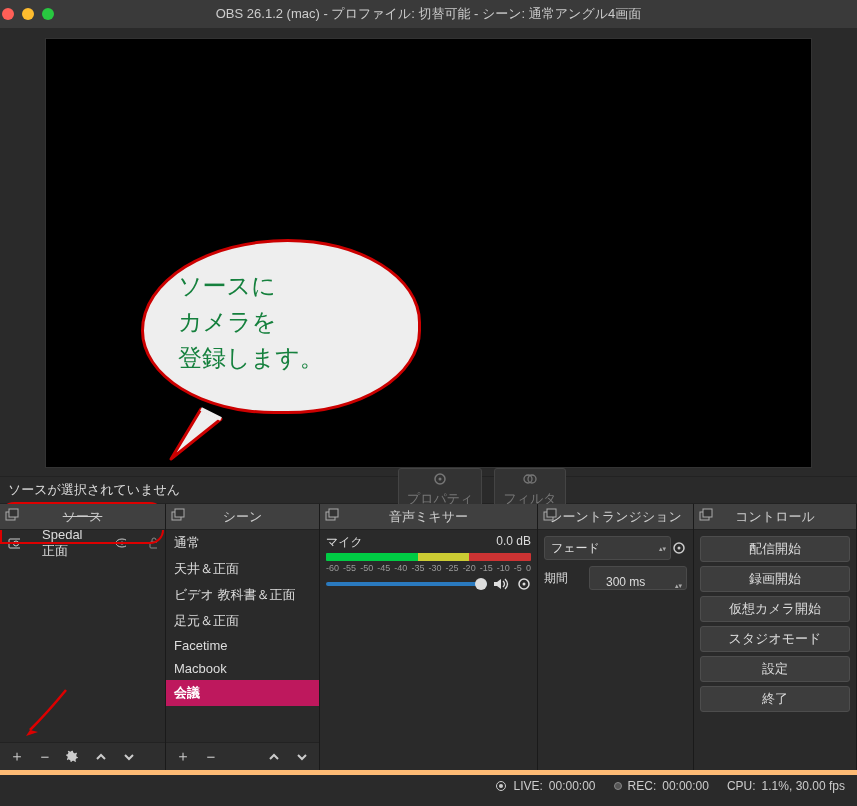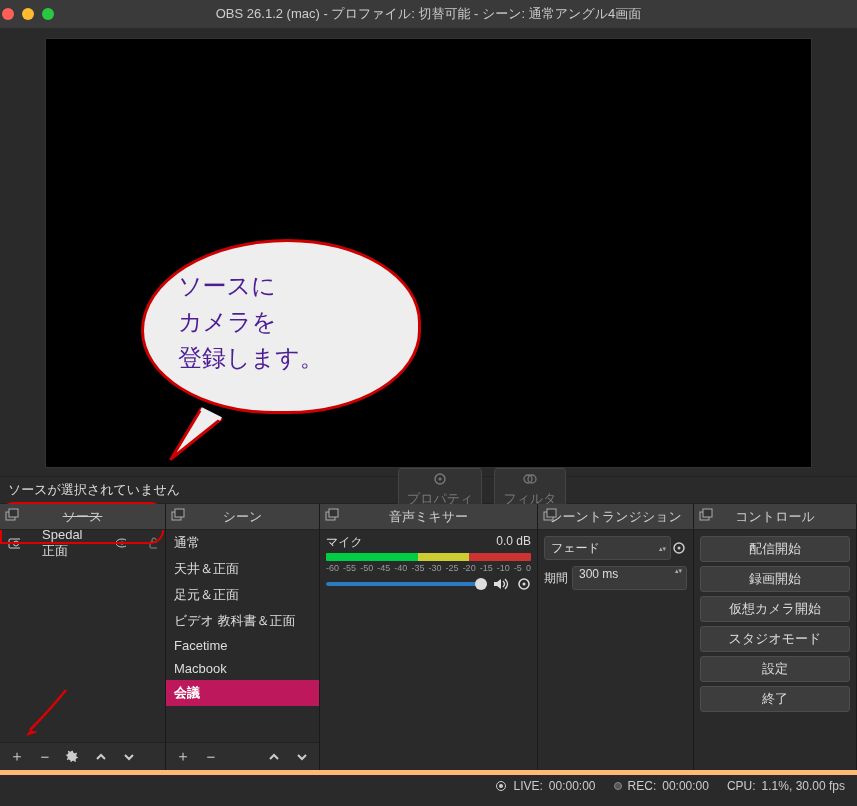--- a/index.html
+++ b/index.html
@@ -8,21 +8,21 @@
   .traffic { display: flex; gap: 8px; }
   .tl { width: 12px; height: 12px; border-radius: 50%; }
   .tl.red { background: #ff5f57; }
   .tl.yellow { background: #febc2e; }
   .tl.green { background: #28c840; }
   .title { position: absolute; left: 50%; transform: translateX(-50%); font-size: 13px; color: #ccc; font-weight: 500; white-space: nowrap; }
   .preview-wrap { padding: 10px 45px 8px 45px; }
   .preview { background: #000; width: 100%; height: 430px; position: relative; border: 1px solid #333; }
   .speech-bubble { position: absolute; left: 95px; top: 200px; width: 285px; height: 200px; }
   .bubble-body { background: #eee; border: 3px solid #c00; border-radius: 55% 50% 50% 50%; width: 280px; height: 175px; padding: 26px 24px 20px 34px; }
-  .bubble-body div { color: #4c1d95; font-size: 24px; line-height: 1.5; font-weight: 400; }
+  .bubble-body div { color: #15803d; font-size: 24px; line-height: 1.5; font-weight: 400; }
   .bubble-tail { position: absolute; left: 20px; bottom: -25px; }
   .midbar { height: 28px; display: flex; align-items: center; padding: 0 8px; border-top: 1px solid #222; border-bottom: 1px solid #222; gap: 12px; }
   .midbar .hint { color: #ddd; font-size: 13px; flex: 0 0 auto; }
   .midbar .spacer { flex: 1; }
   .midbtn { display: flex; align-items: center; gap: 4px; padding: 3px 8px; border: 1px solid #444; border-radius: 3px; color: #777; font-size: 13px; background: #333; flex-direction: column; }
   .panels { display: flex; height: 266px; }
   .panel { border-right: 1px solid #1a1a1a; display: flex; flex-direction: column; }
   .panel-header { height: 26px; background: #404040; display: flex; align-items: center; justify-content: center; position: relative; font-size: 13px; color: #ccc; border-bottom: 1px solid #222; }
   .popout { position: absolute; left: 4px; top: 4px; width: 16px; height: 16px; }
   .panel-body { flex: 1; background: #2a2a2a; overflow: hidden; }
@@ -45,23 +45,23 @@
   .meter { height: 8px; background: linear-gradient(to right, #0c4 0%, #0c4 45%, #cc3 45%, #cc3 70%, #c33 70%, #c33 100%); margin-top: 2px; border-radius: 1px; }
   .meter-ticks { display: flex; justify-content: space-between; font-size: 9px; color: #999; margin-top: 2px; }
   .slider-row { display: flex; align-items: center; gap: 6px; margin-top: 4px; }
   .slider-track { flex: 1; height: 4px; background: #2a7abf; border-radius: 2px; position: relative; }
   .slider-thumb { position: absolute; right: 0; top: -4px; width: 12px; height: 12px; border-radius: 50%; background: #ddd; }
   
   .p-trans { width: 156px; }
   .trans-body { padding: 6px; display: flex; flex-direction: column; gap: 6px; }
   .dropdown { height: 24px; background: #3a3a3a; border: 1px solid #4a4a4a; border-radius: 3px; display: flex; align-items: center; padding: 0 6px; color: #ddd; font-size: 12px; position: relative; }
   .dd-arrows { position: absolute; right: 4px; display: flex; flex-direction: column; font-size: 7px; line-height: 7px; color: #aaa; }
-  .dur-row { display: flex; align-items: center; gap: 4px; }
+  .dur-row { display: flex; align-items: center; gap: 21px; }
   .dur-label { font-size: 12px; color: #ddd; }
-  .dur-input { flex: 1; height: 24px; background: #3a3a3a; border: 1px solid #4a4a4a; border-radius: 3px; padding: 0 6px; color: #ddd; font-size: 12px; position: relative; display: flex; align-items: flex-start; }
+  .dur-input { flex: 1; height: 24px; background: #3a3a3a; border: 1px solid #4a4a4a; border-radius: 3px; padding: 0 16px; color: #ddd; font-size: 12px; position: relative; display: flex; align-items: flex-end; }
   
   .p-controls { flex: 1; }
   .controls-body { padding: 6px; display: flex; flex-direction: column; gap: 4px; }
   .ctrl-btn { height: 26px; background: #3d3d3d; border: 1px solid #4d4d4d; border-radius: 3px; display: flex; justify-content: center; align-items: center; font-size: 13px; color: #ddd; }
   
   .statusbar { height: 26px; background: #2a2a2a; border-top: 5px solid #fdba74; display: flex; align-items: center; justify-content: flex-end; gap: 18px; padding: 0 12px; font-size: 12px; color: #ccc; }
   .status-item { display: flex; align-items: center; gap: 6px; }
   .dot { width: 8px; height: 8px; border-radius: 50%; background: #555; border: 1px solid #888; }
   .arrow-annot { position: absolute; left: 18px; bottom: 28px; pointer-events: none; }
   svg { display: block; }
@@ -171,22 +171,22 @@
     <div class="panel-header">
       <svg class="popout">
           <rect x="2" y="4" width="9" height="8" fill="none" stroke="#aaa"></rect>
           <rect x="5" y="1" width="9" height="8" fill="#333" stroke="#aaa"></rect>
         </svg>
       <span>シーン</span>
     </div>
     <div class="panel-body">
       <div class="scene-item">通常</div>
       <div class="scene-item">天井＆正面</div>
+      <div class="scene-item">ビデオ 教科書＆正面</div>
       <div class="scene-item">足元＆正面</div>
-      <div class="scene-item">ビデオ 教科書＆正面</div>
       <div class="scene-item">Facetime</div>
       <div class="scene-item">Macbook</div>
       <div class="scene-item sel">会議</div>
     </div>
     <div class="panel-toolbar">
       <div class="tbtn">＋</div>
       <div class="tbtn">−</div>
       <div style="flex:1"></div>
       <div class="tbtn">
           <svg width="12" height="12">

